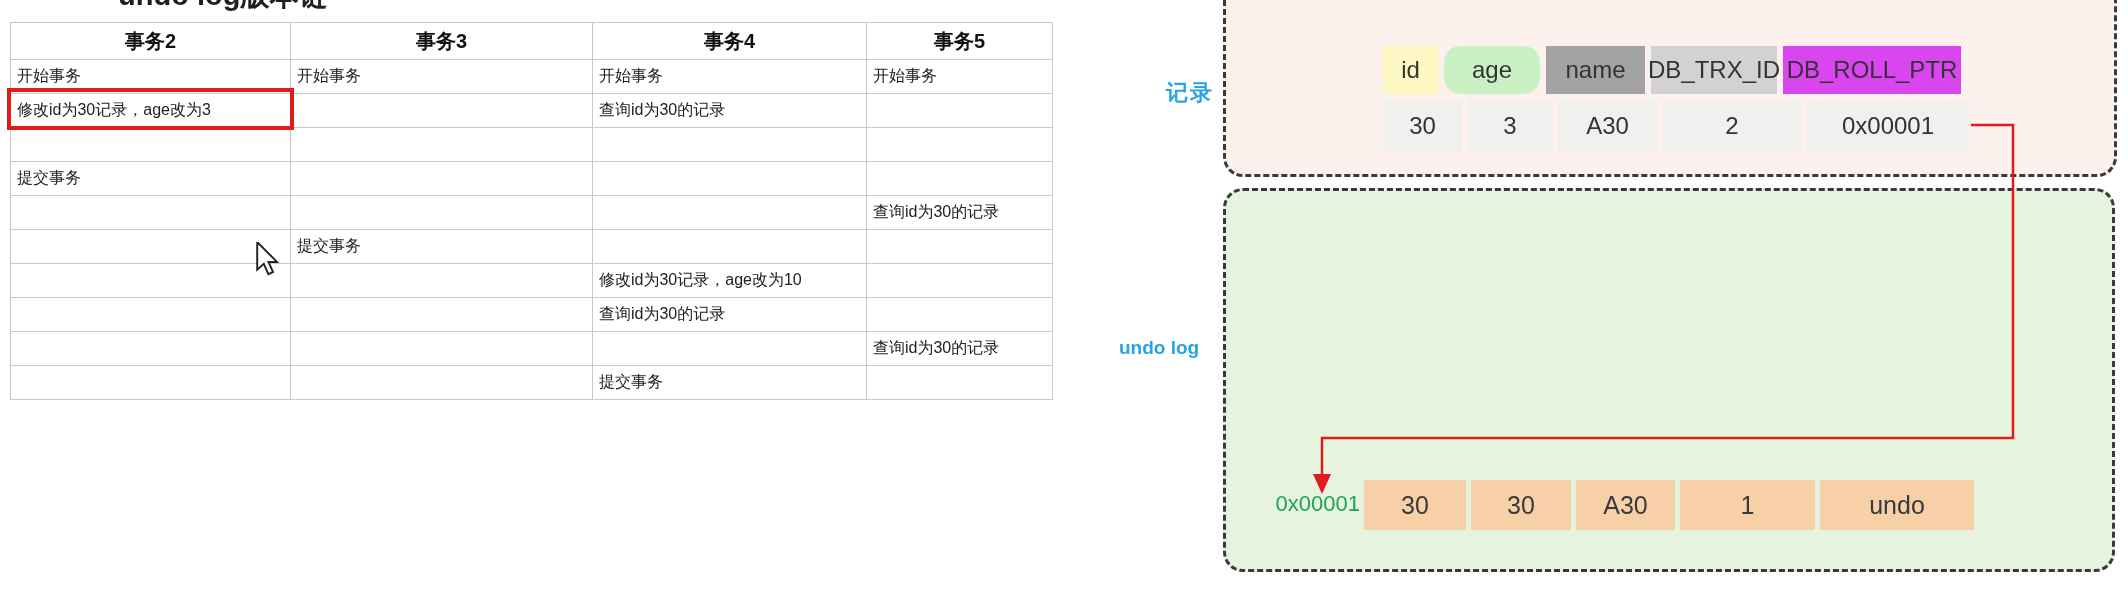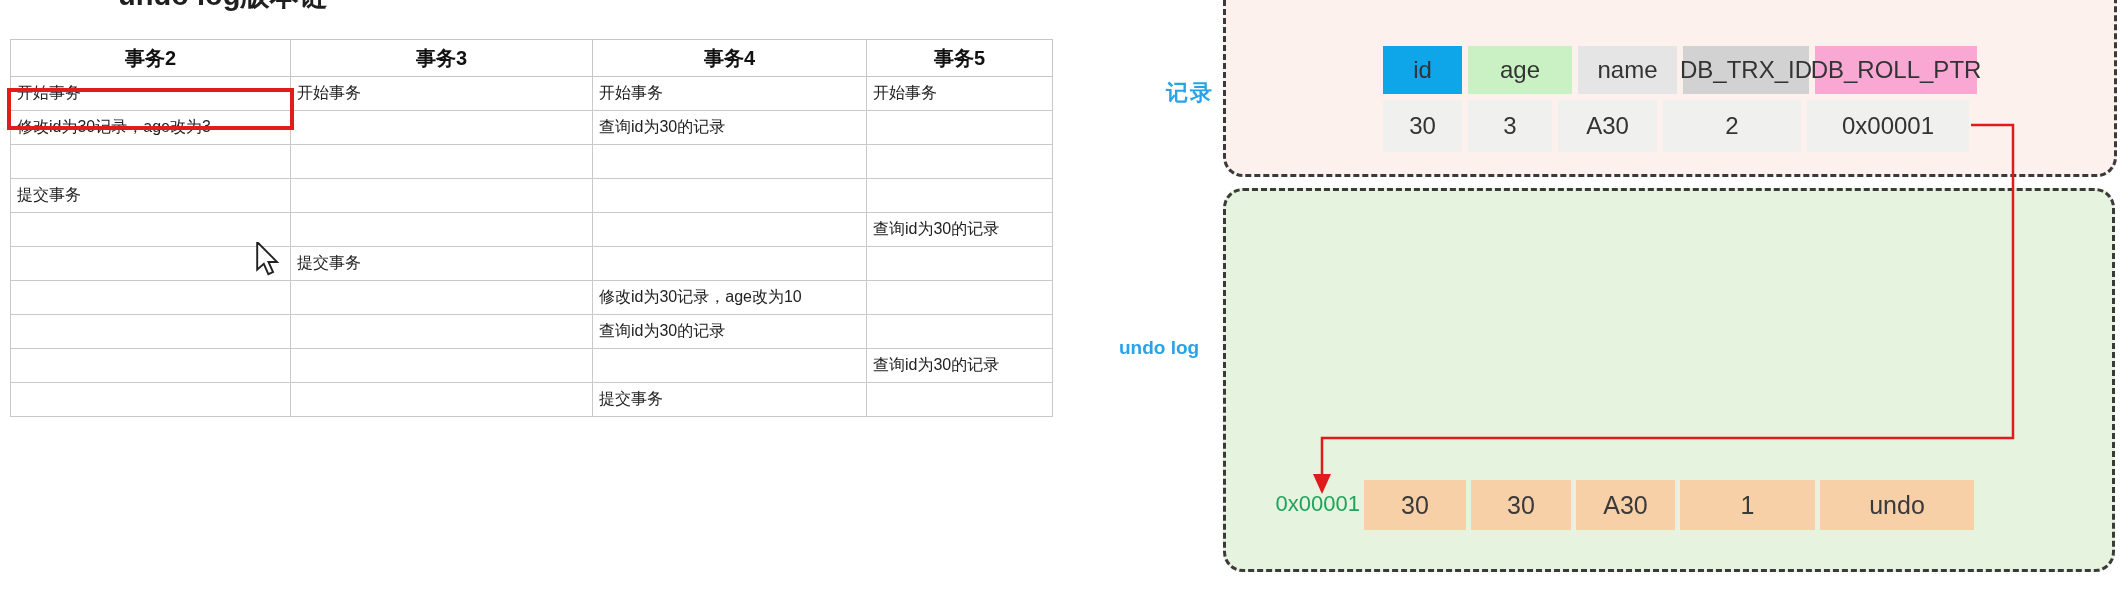--- a/index.html
+++ b/index.html
@@ -5,21 +5,21 @@
   html,body{margin:0;padding:0;background:#fff;}
   #stage{position:relative;width:2128px;height:595px;overflow:hidden;background:#ffffff;
          font-family:"Liberation Sans", sans-serif;color:#1a1a1a;}
 
   
   .clipped-title{position:absolute;left:118px;top:-24px;font-size:29px;font-weight:bold;
                  color:#1f1f1f;white-space:nowrap;}
 
   
   table.txn{position:absolute;left:10px;top:22px;border-collapse:collapse;table-layout:fixed;
-            width:1042px;background:#fff;margin-top:17px;}
+            width:1042px;background:#fff;}
   table.txn th{border:1px solid #c6c6c6;height:36px;font-size:20px;font-weight:bold;
                text-align:center;color:#111;padding:0;}
   table.txn td{border:1px solid #c9c9c9;height:33px;font-size:16px;text-align:left;
                vertical-align:middle;padding:0 6px;white-space:nowrap;overflow:hidden;color:#222;}
 
   .highlight-box{position:absolute;left:7px;top:88px;width:287px;height:42px;
                  border:4px solid #e21b1b;box-sizing:border-box;}
 
   .cursor{position:absolute;left:255px;top:242px;width:26px;height:36px;}
 
@@ -134,25 +134,25 @@
   <div class="highlight-box"></div>
 
   <svg class="cursor" viewBox="0 0 20 30">
     <polygon points="1,0 1,23 6.5,18.2 10.3,26.8 14.2,25 10.4,16.6 17.5,16.6" fill="#ffffff" stroke="#222" stroke-width="1.6"></polygon>
   </svg>
 
   <div class="side-label label-record">记录</div>
   <div class="record-box"></div>
 
   <div class="mini-row" id="rec-head-row" style="left:1383px;top:46px;">
-      <div class="mini-cell rec-head" style="width: 79px; background: #0ea5e9;">id</div>
-      <div class="mini-cell rec-head" style="width: 104px; background: rgb(201, 241, 196);">age</div>
-      <div class="mini-cell rec-head" style="width: 99px; background: #e5e5e5;">name</div>
+      <div class="mini-cell rec-head" style="width: 55px; background: #fef9c3;">id</div>
+      <div class="mini-cell rec-head" style="width: 96px; background: rgb(201, 241, 196); border-radius: 16px;">age</div>
+      <div class="mini-cell rec-head" style="width: 99px; background: #a3a3a3;">name</div>
       <div class="mini-cell rec-head" style="width: 126px; background: rgb(210, 210, 210);">DB_TRX_ID</div>
-      <div class="mini-cell rec-head" style="width: 162px; background: #f9a8d4;">DB_ROLL_PTR</div>
+      <div class="mini-cell rec-head" style="width: 178px; background: #d946ef;">DB_ROLL_PTR</div>
     </div>
   <div class="mini-row" id="rec-val-row" style="left:1383px;top:100px;">
       <div class="mini-cell rec-val" style="width: 79px;">30</div>
       <div class="mini-cell rec-val" style="width: 84px;">3</div>
       <div class="mini-cell rec-val" style="width: 99px;">A30</div>
       <div class="mini-cell rec-val" style="width: 138px;">2</div>
       <div class="mini-cell rec-val" style="width: 162px;">0x00001</div>
     </div>
 
   <div class="side-label label-undo">undo log</div>

